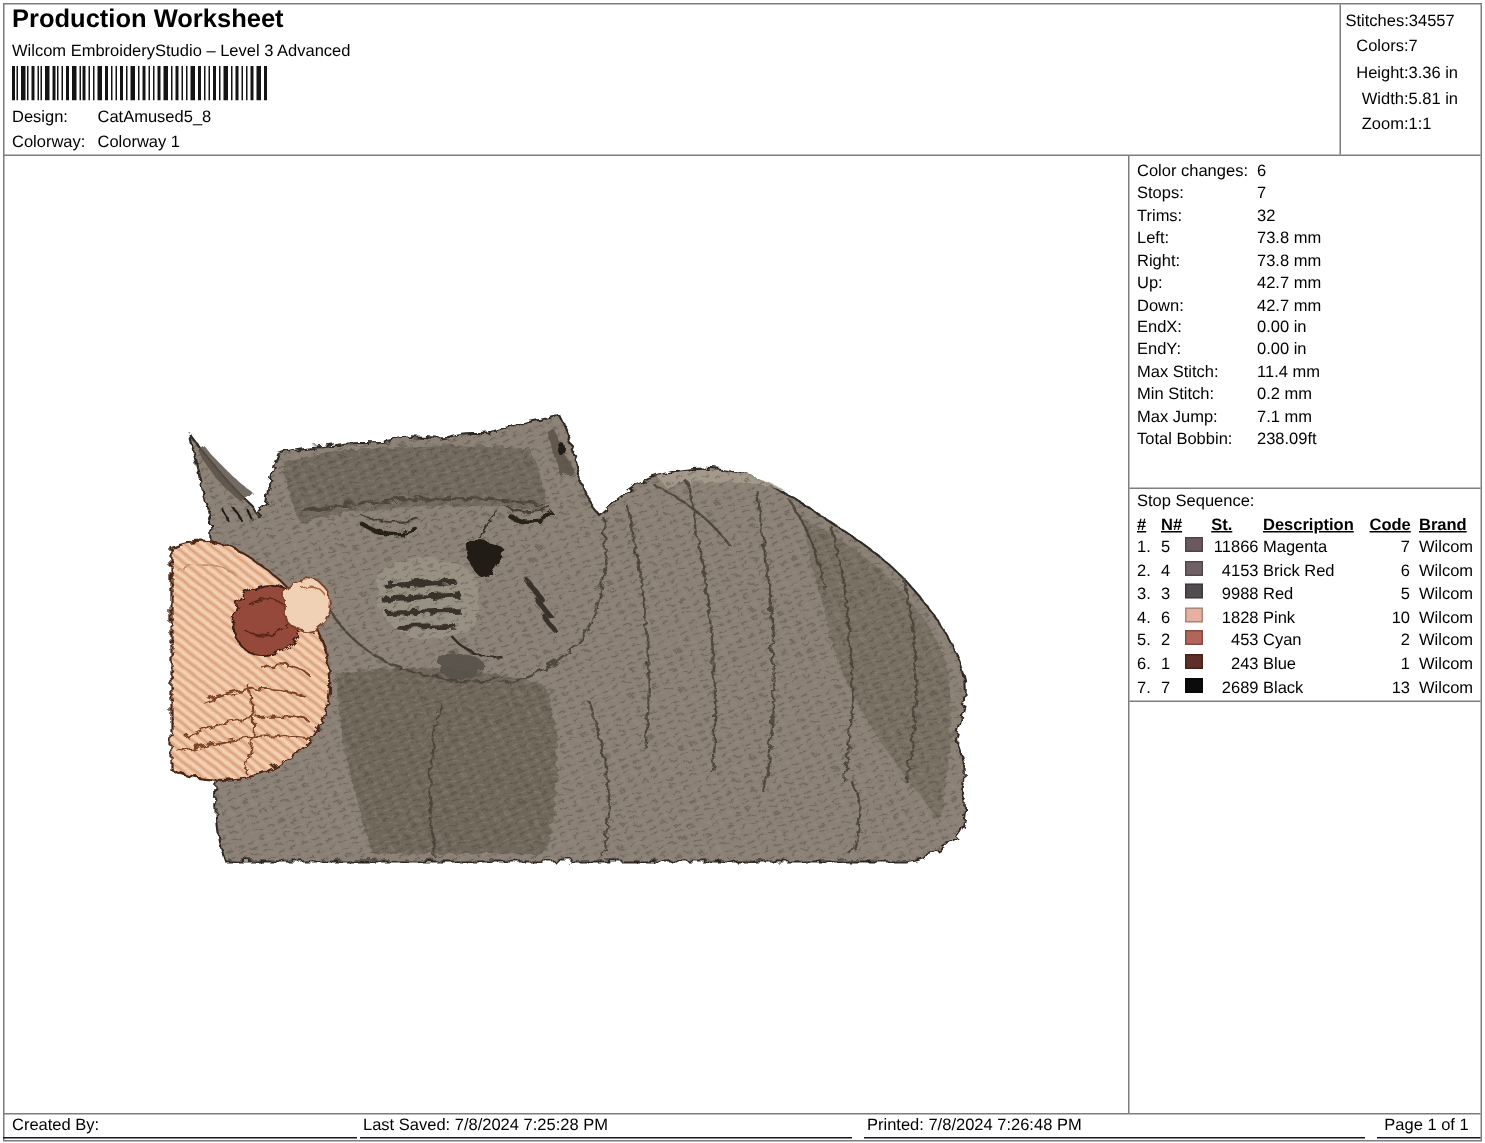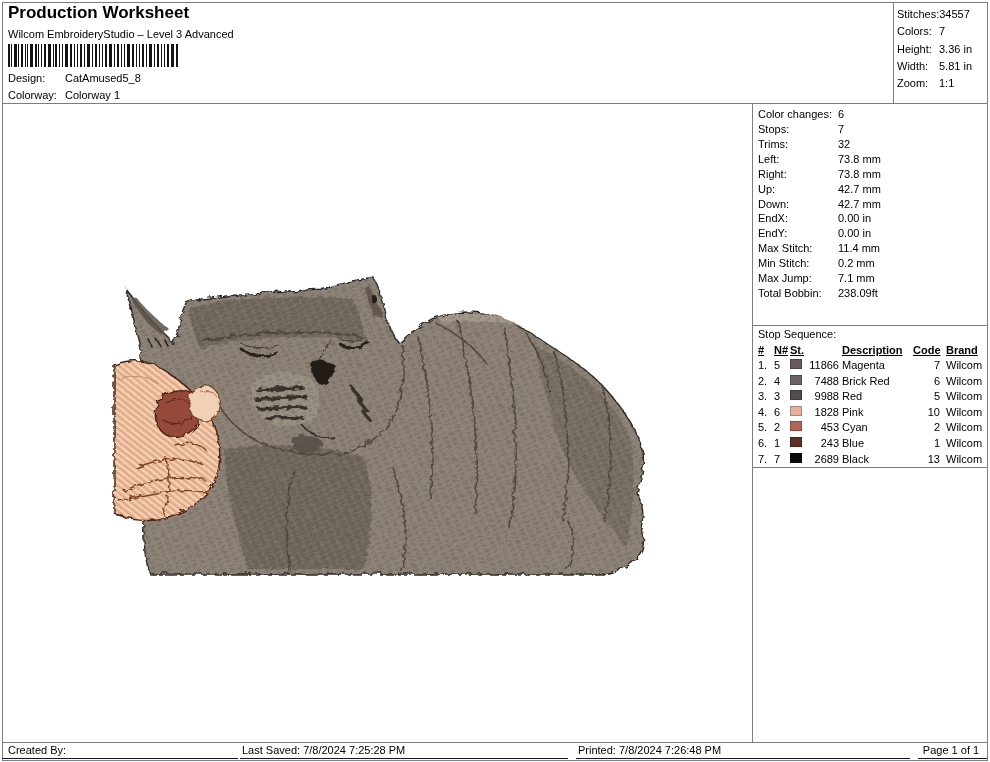--- a/index.html
+++ b/index.html
@@ -13,39 +13,39 @@
   .rule{position:absolute;border-top:1px solid #7d7d7d;}
   .vrule{position:absolute;border-left:1px solid #7d7d7d;}
 
   
   .hdr-title{position:absolute;left:8px;top:3px;font-size:17px;font-weight:bold;}
   .hdr-sub{position:absolute;left:8px;top:28px;font-size:11px;}
   .barcode{position:absolute;left:8px;top:44px;}
   .meta-row{position:absolute;left:8px;display:flex;}
   .meta-row .lbl{width:57px;}
   .summary{position:absolute;left:897px;top:6px;width:88px;}
-  .summary .srow{display:flex;height:17.3px;line-height:17.3px;}
+  .summary .srow{display:flex;height:17.3px;line-height:17.3px;text-align:right;}
   .summary .srow .lbl{flex:0 0 42px;}
 
   
   .panel{position:absolute;left:753px;top:104px;width:234px;height:638px;}
   .info-rows{position:absolute;left:0;top:3px;right:0;}
   .irow{display:flex;height:14.93px;line-height:14.93px;padding-left:5px;}
   .irow .lbl{flex:0 0 80px;}
   .seq-rule-top{position:absolute;left:0;top:221px;width:234px;border-top:1px solid #7d7d7d;}
   .seq-title{position:absolute;left:5px;top:223px;height:15px;line-height:15px;}
   .seq-table{position:absolute;left:0;top:238px;width:233px;}
   .seq-row{display:grid;grid-template-columns:16px 16px 15px 34px 74px 27px 46px;padding-left:5px;height:15.6px;line-height:15.6px;align-items:center;}
   .seq-head{height:16px;line-height:16px;font-weight:bold;}
   .seq-head span{text-decoration:underline;}
   .col-st{text-align:right;}
   .col-code{text-align:right;}
   .col-desc{padding-left:3px;}
   .col-brand{padding-left:6px;}
-  .st-head{grid-column:3/5;text-align:left;}
+  .st-head{grid-column:3/5;text-align:center;}
   .swatch{width:12px;height:10px;display:inline-block;border:1px solid rgba(0,0,0,.25);box-sizing:border-box;}
   .seq-rule-bot{position:absolute;left:0;top:363px;width:234px;border-top:1px solid #7d7d7d;}
 
   
   .footer-rule{position:absolute;left:2px;top:742px;width:985px;border-top:1px solid #7d7d7d;}
   .fcell{position:absolute;top:743px;height:15px;line-height:15px;border-bottom:1px solid #0f172a;}
   .fc1{left:2px;width:230px;padding-left:6px;}
   .fc2{left:240px;width:326px;padding-left:2px;}
   .fc3{left:576px;width:332px;padding-left:2px;}
   .fc4{left:918px;width:66px;text-align:center;padding-right:3px;}
@@ -339,21 +339,21 @@
         <span><span class="swatch" style="background-color: rgb(106, 90, 94);"></span></span>
         <span class="col-st">11866</span>
         <span class="col-desc">Magenta</span>
         <span class="col-code">7</span>
         <span class="col-brand">Wilcom</span>
     </div>
     <div class="seq-row">
       <span>2.</span>
         <span>4</span>
         <span><span class="swatch" style="background-color: rgb(110, 96, 101);"></span></span>
-        <span class="col-st">7488</span>
+        <span class="col-st">4153</span>
         <span class="col-desc">Brick Red</span>
         <span class="col-code">6</span>
         <span class="col-brand">Wilcom</span>
     </div>
     <div class="seq-row">
       <span>3.</span>
         <span>3</span>
         <span><span class="swatch" style="background-color: rgb(82, 76, 80);"></span></span>
         <span class="col-st">9988</span>
         <span class="col-desc">Red</span>

